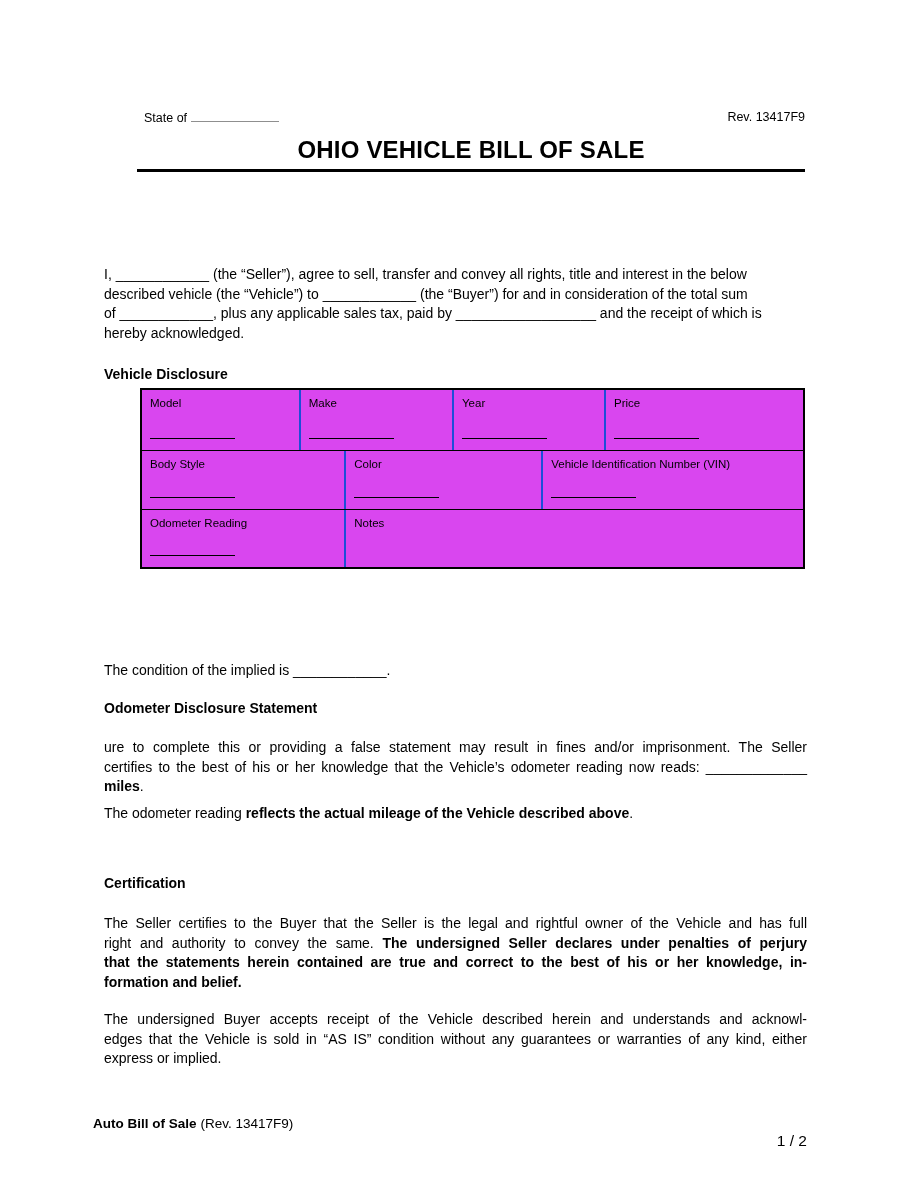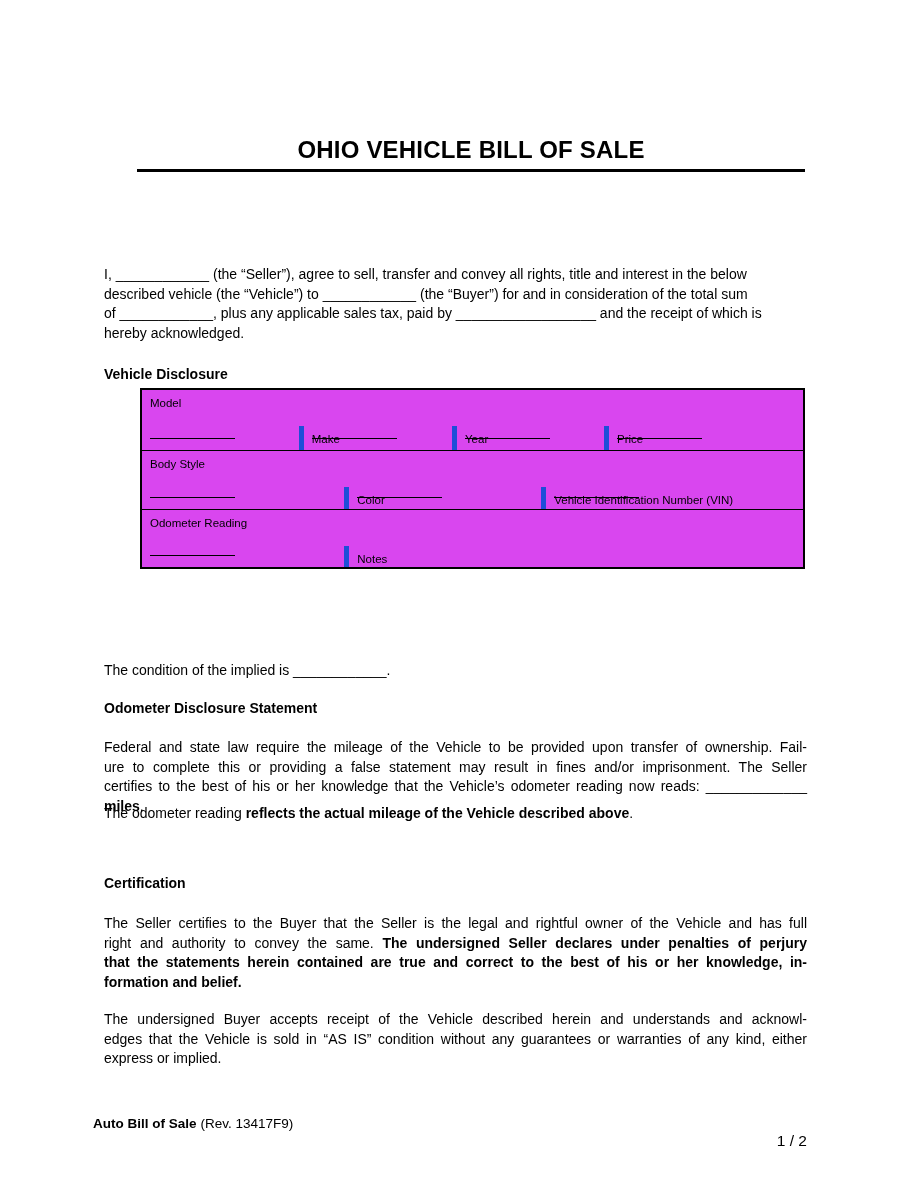--- a/index.html
+++ b/index.html
@@ -73,21 +73,21 @@
   .vrow { display: flex; }
   .vrow + .vrow { border-top: 1px solid #000; }
   .vrow-1 { height: 60px; }
   .vrow-2 { height: 59px; }
   .vrow-3 { height: 58px; }
   .vcell {
     position: relative;
     padding: 7px 6px 0 8px;
     font-size: 11.5px;
   }
-  .vcell + .vcell { border-left: 5px solid #1d4ed8; margin-top: 36px; }
+  .vcell + .vcell { border-left: 2px solid #1d4ed8; }
   .fill-line {
     position: absolute;
     left: 8px; bottom: 11px; width: 85px;
     border-bottom: 1.5px solid #000;
   }
   .w-r1c1 { width: 23.7%; } .w-r1c2 { width: 23.2%; }
   .w-r1c3 { width: 23.0%; } .w-r1c4 { width: 30.1%; }
   .w-r2c1 { width: 30.6%; } .w-r2c2 { width: 29.8%; } .w-r2c3 { width: 39.6%; }
   .w-r3c1 { width: 30.6%; } .w-r3c2 { width: 69.4%; }
 
@@ -103,20 +103,27 @@
     left: 137px; top: 1132px; width: 670px;
     text-align: right;
     font-size: 15.5px;
   }
 </style>
 </head>
 <body>
 
 <div class="page">
 
+  <div class="header-row">
+    <div class="state-of">
+      <span>State of</span>
+      <span class="state-blank"></span>
+    </div>
+    <div>Rev. 13417F9</div>
+  </div>
 
   <div class="doc-title">OHIO VEHICLE BILL OF SALE</div>
   <div class="title-rule"></div>
 
   <div class="para" style="top:265px;">
     <div class="line">I, ____________ (the “Seller”), agree to sell, transfer and convey all rights, title and interest in the below</div>
     <div class="line">described vehicle (the “Vehicle”) to ____________ (the “Buyer”) for and in consideration of the total sum</div>
     <div class="line">of ____________, plus any applicable sales tax, paid by __________________ and the receipt of which is</div>
     <div class="line">hereby acknowledged.</div>
   </div>
@@ -167,21 +174,20 @@
     </div>
   </div>
 
   <div class="para" style="top:661px;">
     <div class="line">The condition of the implied is ____________.</div>
   </div>
 
   <div class="section-heading" style="top:700px;">Odometer Disclosure Statement</div>
 
   <div class="para" style="top:738px;">
-    <div class="jline">Federal and state law require the mileage of the Vehicle to be provided upon transfer of ownership. Fail-</div>
     <div class="jline">ure to complete this or providing a false statement may result in fines and/or imprisonment. The Seller</div>
     <div class="jline">certifies to the best of his or her knowledge that the Vehicle’s odometer reading now reads: _____________</div>
     <div class="line"><span class="bold">miles</span><span>.</span></div>
   </div>
 
   <div class="para" style="top:804px;">
     <div class="line"><span>The odometer reading </span><span class="bold">reflects the actual mileage of the Vehicle described above</span><span>.</span></div>
   </div>
 
   <div class="section-heading" style="top:875px;">Certification</div>

